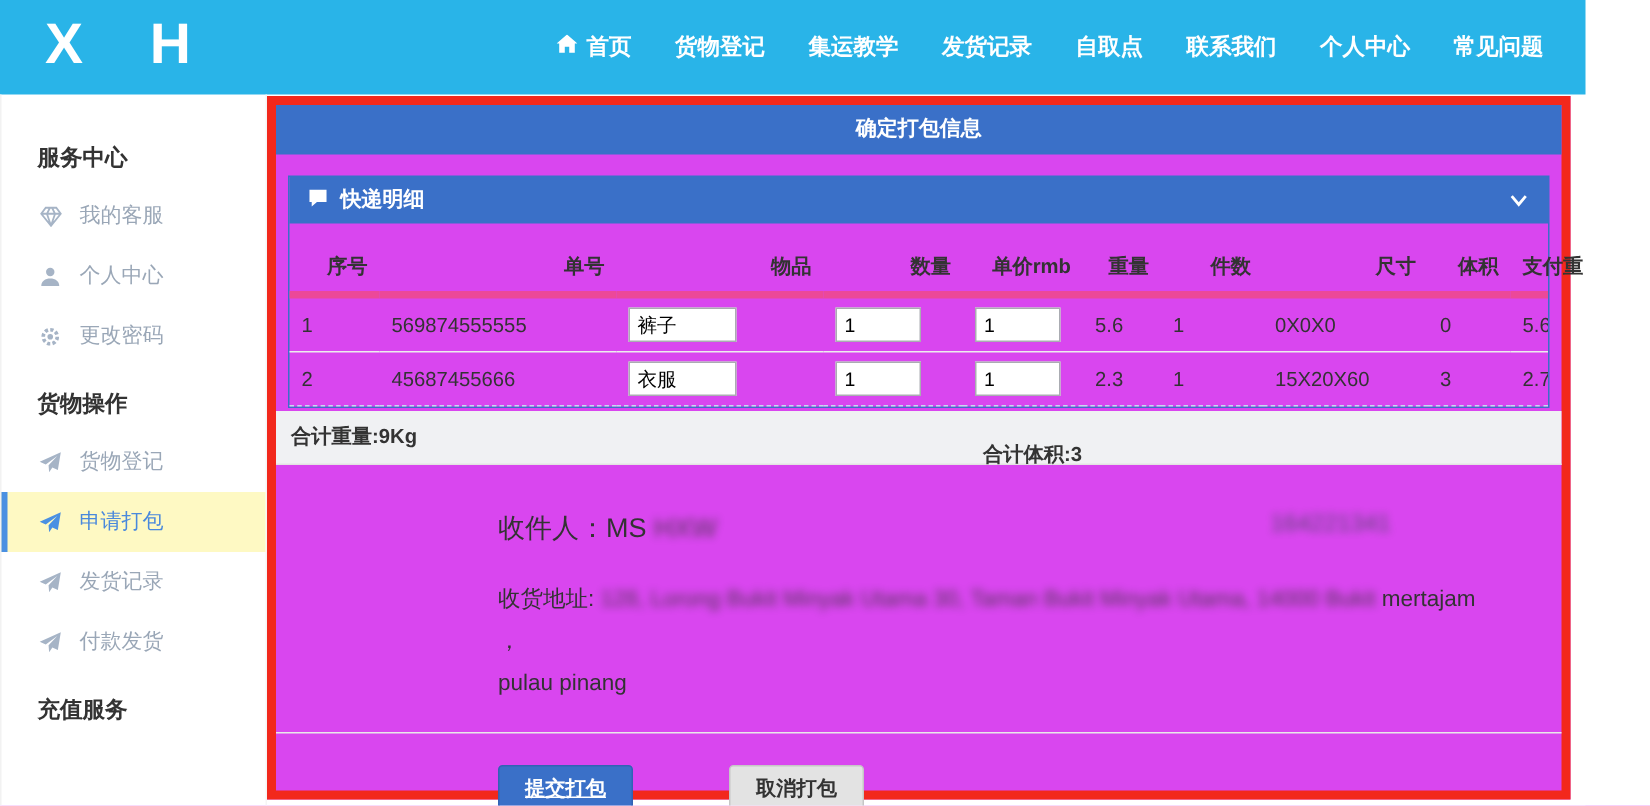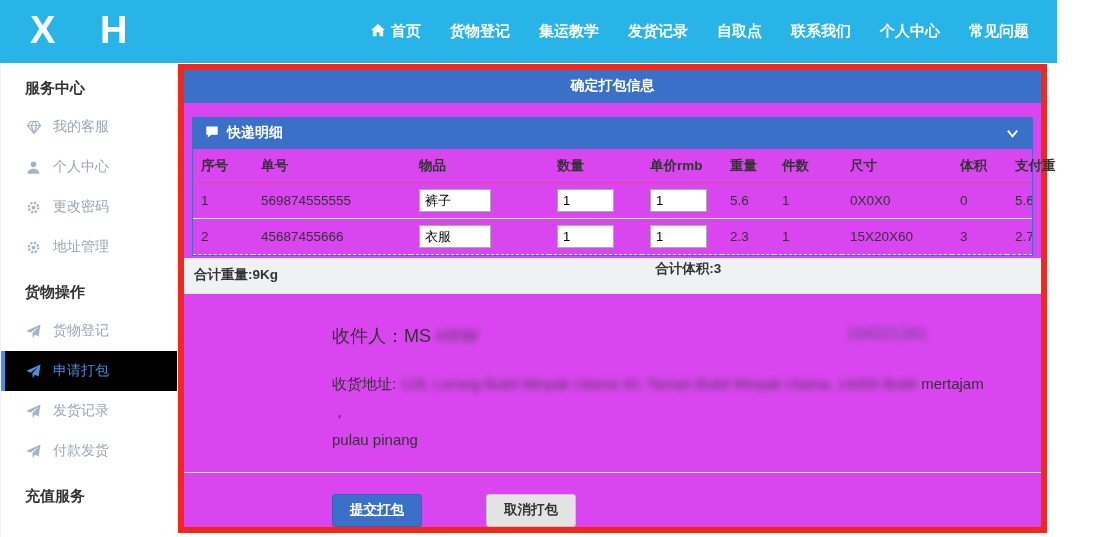--- a/index.html
+++ b/index.html
@@ -10,44 +10,44 @@
   
   .topnav { height:63px; background:#29b4e8; display:flex; align-items:center; padding:0 28px 0 30px; flex:none; }
   .logo { color:#fff; font-size:38px; font-weight:bold; letter-spacing:17px; line-height:1; padding-bottom:4px; }
   .nav { margin-left:auto; display:flex; gap:29px; align-items:flex-start; }
   .nav-item { color:#fff; font-size:15px; font-weight:bold; text-decoration:none; display:flex; align-items:center; gap:6px; white-space:nowrap; cursor:pointer; }
 
   
   .layout { flex:1; display:flex; min-height:0; }
 
   
-  .sidebar { width:178px; flex:none; padding-top:0; border-left:1px solid #f2f2f2; border-right:1px solid #f5f5f5; }
+  .sidebar { width:178px; flex:none; padding-top:17px; border-left:1px solid #f2f2f2; border-right:1px solid #f5f5f5; }
   .side-section-title { font-size:15px; font-weight:bold; color:#333; padding:16px 0 9px 24px; }
   .side-item { display:flex; align-items:center; gap:11px; padding:11px 0 11px 20px; font-size:14px; color:#9aa7b7; border-left:4px solid transparent; cursor:pointer; }
   .side-item .icn { width:17px; height:17px; display:inline-flex; align-items:center; justify-content:center; color:#a6b4c6; flex:none; }
-  .side-item.active { background:#000000; border-left-color:#4a90e2; color:#4a89dc; }
+  .side-item.active { background:#fef9c3; border-left-color:#4a90e2; color:#4a89dc; }
   .side-item.active .icn { color:#4a90e2; }
 
   
   .main { flex:1; margin:1px 10px 4px 0; border:6px solid #f2281c; background:#d946ef; display:flex; flex-direction:column; position:relative; min-width:0; }
   .title-bar { background:#3a70c8; color:#fff; text-align:center; font-size:14px; font-weight:bold; padding:7px 0 8px; flex:none; }
 
   .panel { margin:14px 8px 0; border:1px solid #3a70c8; flex:none; }
   .panel-header { background:#3a70c8; color:#fff; padding:6px 12px 7px; font-size:14px; font-weight:bold; display:flex; align-items:center; gap:8px; }
   .panel-header .chev { margin-left:auto; display:inline-flex; cursor:pointer; }
 
   table { width:100%; border-collapse:collapse; table-layout:fixed; color:#333; }
-  thead th { text-align:left; font-weight:bold; font-size:13.5px; padding:8px 8px 7px; border-bottom:1px solid #ec4899; white-space:nowrap; }
+  thead th { text-align:right; font-weight:bold; font-size:13.5px; padding:20px 8px 7px; border-bottom:5px solid #ec4899; white-space:nowrap; }
   tbody td { font-size:13.5px; padding:6px 8px; border-bottom:1px solid #ededed; white-space:nowrap; overflow:hidden; }
   tbody tr:last-child td { border-bottom:1px dashed #c9d8f0; }
   .cell-input { height:23px; border:1px solid #aaacb2; font-size:13px; padding:1px 5px; font-family:inherit; background:#fff; }
   .w-item { width:72px; } .w-num { width:57px; }
 
   .totals { position:relative; background:#f0f1f3; border-bottom:1px solid #e3e3e3; margin-top:2px; padding:8px 10px 9px; font-weight:bold; font-size:13.5px; color:#333; flex:none; }
-  .totals .vol { position:absolute; left:55%; top:2px; }
+  .totals .vol { position:absolute; left:55%; top:20px; }
 
   .info-block { padding:30px 40px 0 148px; flex:none; }
   .recipient-row { position:relative; font-size:18px; color:#333; }
   .phone { position:absolute; left:515px; top:1px; font-size:16px; color:#3c4756; }
   .blur { filter:blur(3px); opacity:.8; }
   .address { margin-top:22px; font-size:15px; line-height:1.85; max-width:750px; color:#333; }
 
   .divider { border-top:1px solid #e9e9e9; margin-top:19px; flex:none; }
   .buttons-row { padding:21px 0 21px 148px; display:flex; align-items:center; flex:none; }
   .btn { font-size:13.5px; font-weight:bold; padding:6px 17px 7px; border-radius:3px; cursor:pointer; font-family:inherit; }
@@ -117,29 +117,20 @@
         <span>个人中心</span>
       </div>
       <div class="side-item">
         <span class="icn">
             <svg width="15" height="15" viewBox="0 0 16 16">
               <circle cx="8" cy="8" r="5" fill="none" stroke="currentColor" stroke-width="2.6" stroke-dasharray="2.3 1.6"></circle>
               <circle cx="8" cy="8" r="2" fill="currentColor"></circle>
             </svg>
           </span>
         <span>更改密码</span>
-      </div>
-      <div class="side-item">
-        <span class="icn">
-            <svg width="15" height="15" viewBox="0 0 16 16">
-              <circle cx="8" cy="8" r="5" fill="none" stroke="currentColor" stroke-width="2.6" stroke-dasharray="2.3 1.6"></circle>
-              <circle cx="8" cy="8" r="2" fill="currentColor"></circle>
-            </svg>
-          </span>
-        <span>地址管理</span>
       </div>
 
       <div class="side-section-title">货物操作</div>
       <div class="side-item">
         <span class="icn">
             <svg width="15" height="15" viewBox="0 0 16 16" fill="currentColor">
               <path d="M15.5.5L.5 7.3l4.3 1.9L13 3.2 6.8 9.8l.4 5 2.3-3.4 3.9 1.8z"></path>
             </svg>
           </span>
         <span>货物登记</span>

